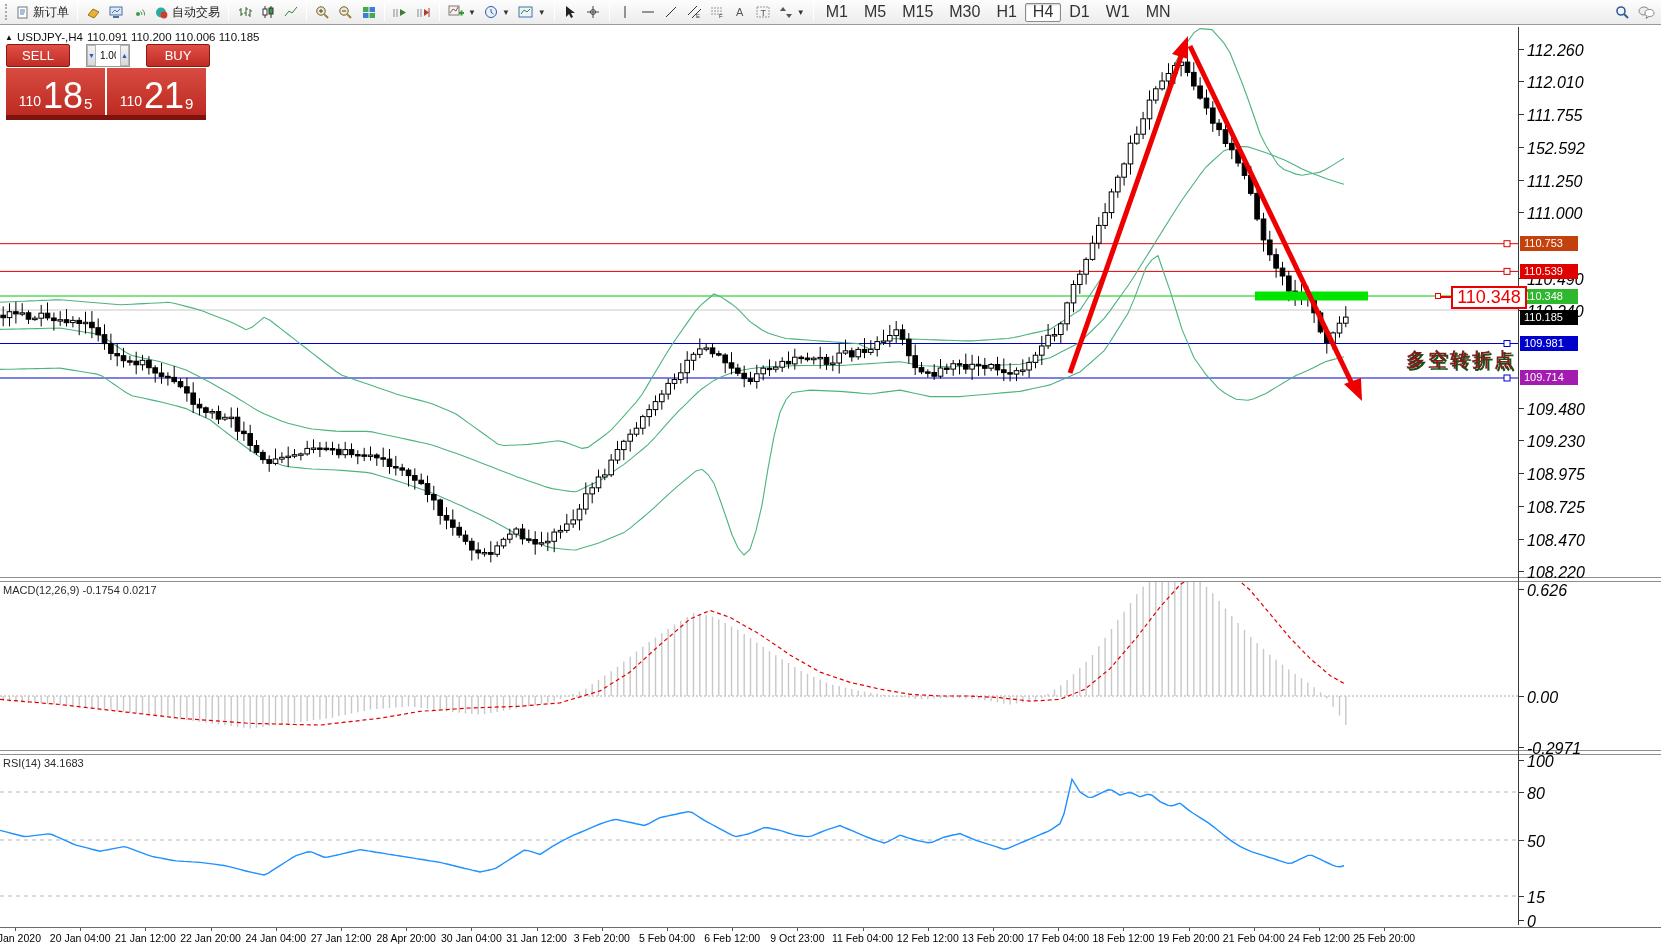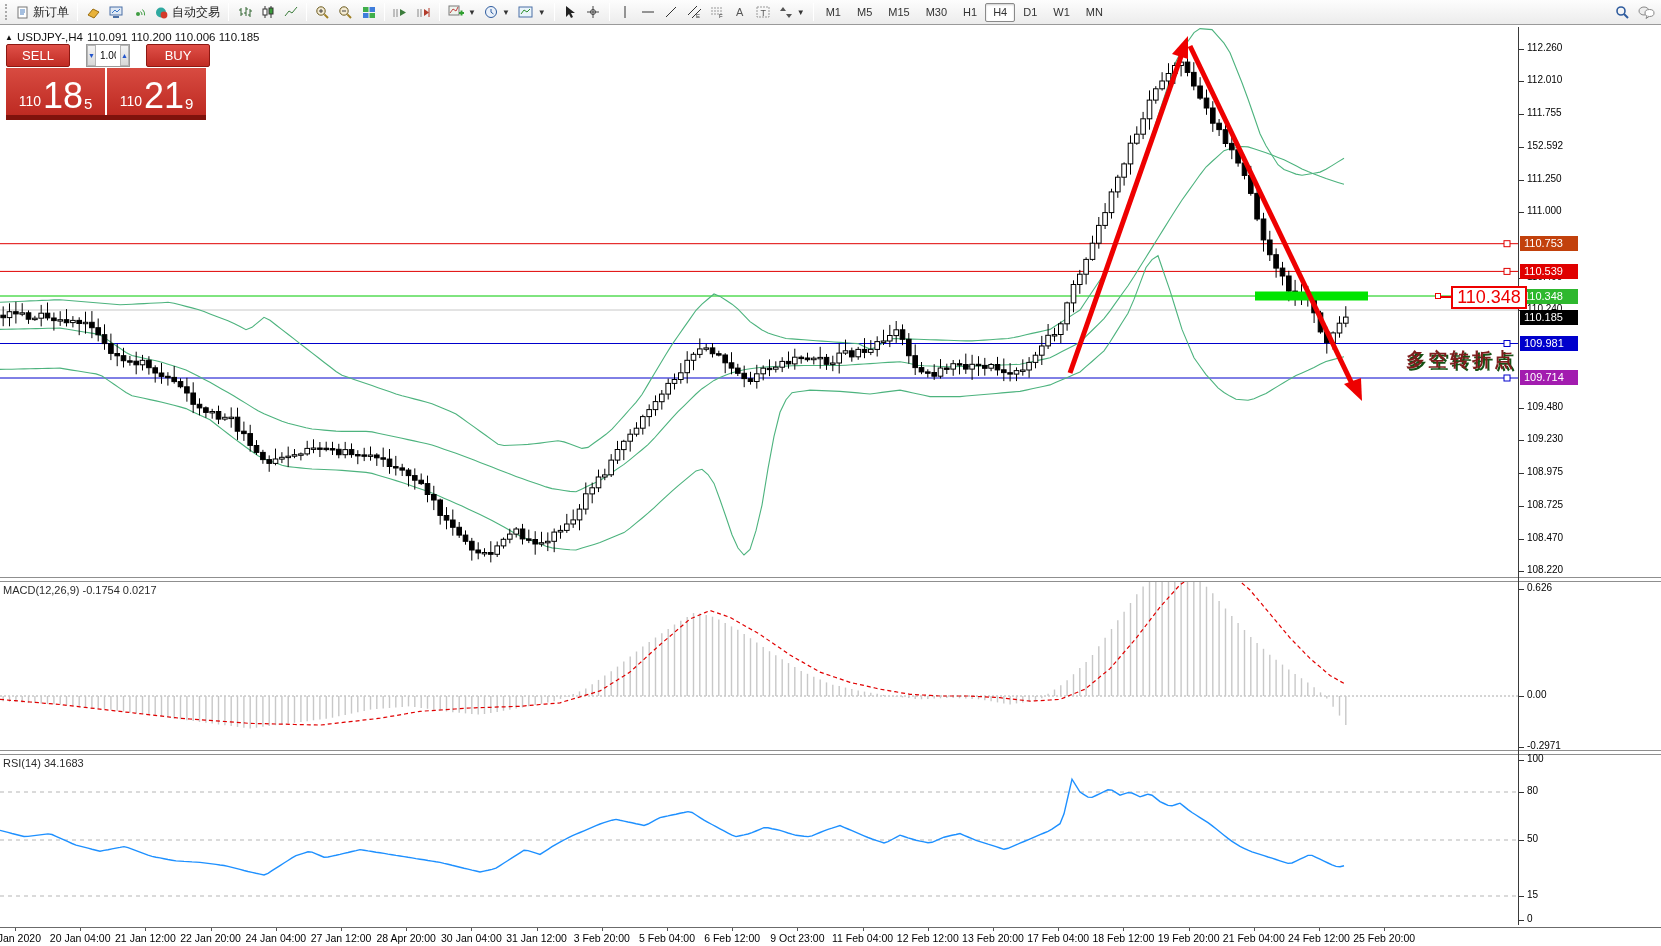--- a/index.html
+++ b/index.html
@@ -9,36 +9,36 @@
 
   
   #toolbar { position:absolute; left:0; top:0; width:1661px; height:25px;
     background:linear-gradient(#fdfdfd,#ececec); border-bottom:1px solid #9a9a9a;
     display:flex; align-items:center; padding:0 2px; font-size:12px; color:#222; }
   .grip { width:5px; height:16px; margin:0 3px; border-left:2px dotted #aaa; }
   .sep { width:1px; height:18px; background:#c0c0c0; border-right:1px solid #fff; margin:0 4px; }
   .tbtn { height:21px; min-width:23px; padding:0 3px; display:flex; align-items:center; justify-content:center;
     gap:3px; border:1px solid transparent; border-radius:2px; cursor:default; }
   .caret { font-size:8px; color:#333; margin-left:1px; }
-  .tf { height:19px; padding:0 7px; font-size:11px; color:#333; display:flex; align-items:center; border:1px solid transparent; border-radius:2px; }
+  .tf { height:19px; padding:0 7px; font-size:16px; color:#333; display:flex; align-items:center; border:1px solid transparent; border-radius:2px; }
   .tf.active { background:#fff; border-color:#8a8a8a; box-shadow:inset 0 1px 2px rgba(0,0,0,.2); }
   .tright { margin-left:auto; display:flex; align-items:center; }
   .mini { display:block; }
 
   
   #chart-wrap { position:absolute; left:0; top:26px; width:1661px; height:920px; background:#fff; }
   #main-svg   { position:absolute; left:0; top:1px;   width:1518px; height:551px; }
   #macd-svg   { position:absolute; left:0; top:556px; width:1518px; height:168px; }
   #rsi-svg    { position:absolute; left:0; top:729px; width:1518px; height:170px; }
   .panel-sep { position:absolute; left:0; width:1661px; height:5px; background:#fff;
     border-top:1px solid #8f8f8f; border-bottom:1px solid #8f8f8f; }
   #axis-line { position:absolute; left:1518px; top:1px; width:1px; height:898px; background:#3a3a3a; }
 
   
-  .tick { position:absolute; left:1527px; font-size:10px; color:#000; white-space:nowrap; }
+  .tick { position:absolute; left:1527px; font-size:16px; color:#000; white-space:nowrap;font-style:italic; }
   .tickmark { position:absolute; left:1519px; width:5px; height:1px; background:#333; }
   .tag { position:absolute; left:1520px; height:15px; min-width:58px; color:#fff; font-size:11px;
     line-height:15px; padding:0 4px; white-space:nowrap; }
 
   
   #time-axis { position:absolute; left:0; top:901px; width:1661px; height:19px; border-top:1px solid #6b6b6b; background:#fff; overflow:hidden; }
   .tlabel { position:absolute; top:4px; font-size:10.5px; color:#000; transform:translateX(-50%); white-space:nowrap; }
   .ttick { position:absolute; top:0; width:1px; height:3px; background:#555; }
 
   

